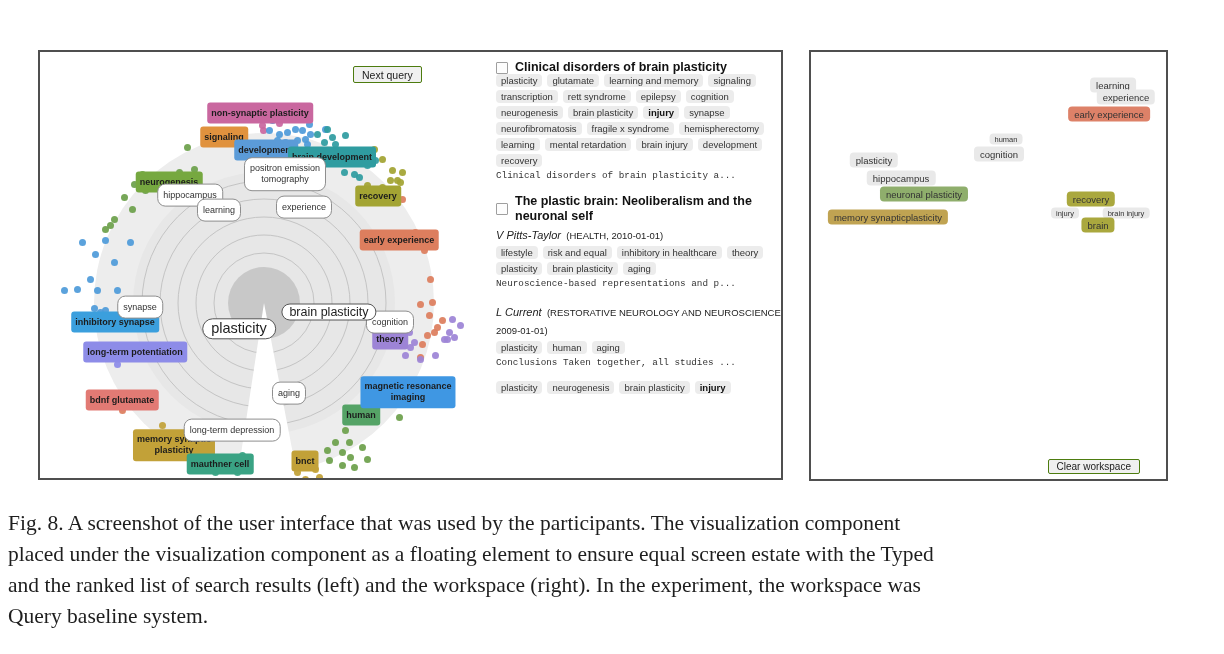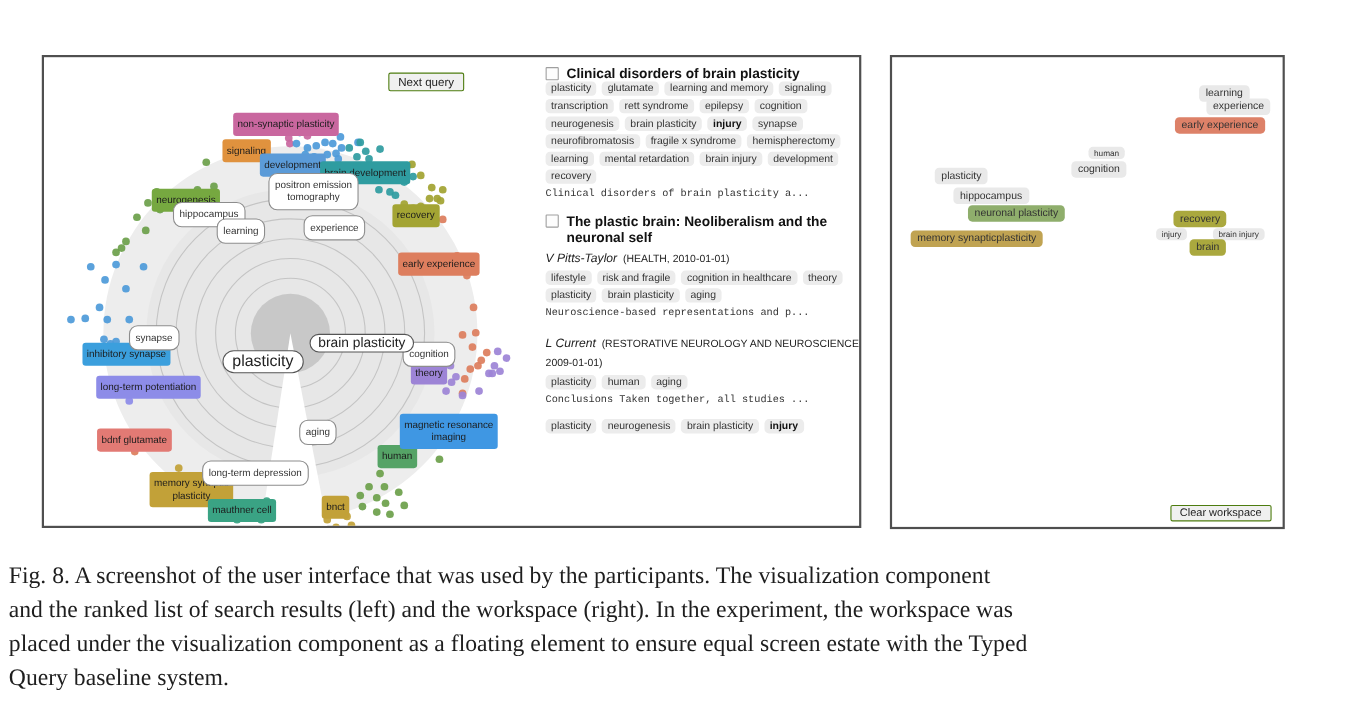--- a/index.html
+++ b/index.html
@@ -6,38 +6,38 @@
   .page{position:relative;width:1224px;height:654px;background:#fff;overflow:hidden;
         font-family:"Liberation Sans",sans-serif;}
   .panel{position:absolute;background:#fff;border:2px solid #4f4f4f;box-sizing:border-box;}
   .left-panel{left:38px;top:50px;width:745px;height:430px;overflow:hidden;}
   .right-panel{left:809px;top:50px;width:359px;height:431px;overflow:hidden;}
 
   .query-info{position:absolute;left:49px;top:10px;font-size:10.5px;line-height:14px;color:#333;}
   .btn{position:absolute;background:#f0f0f0;border:1px solid #4d7c0f;color:#222;
        font-family:"Liberation Sans",sans-serif;font-size:10.5px;padding:1px 8px;border-radius:2px;}
   .next-query{left:313px;top:14px;height:17px;}
-  .clear-ws{right:10px;bottom:5px;height:15px;font-size:10px;}
+  .clear-ws{right:26px;bottom:5px;height:15px;font-size:10px;}
 
   .viz{position:absolute;left:0;top:0;width:745px;height:430px;}
   .viz svg{position:absolute;left:0;top:0;}
   .dot{position:absolute;width:7px;height:7px;margin:-3.5px 0 0 -3.5px;border-radius:50%;opacity:.93;}
-  .viz-tag{position:absolute;transform:translate(-50%,-50%);font-size:9px;font-weight:400;
+  .viz-tag{position:absolute;transform:translate(-50%,-50%);font-size:9px;font-weight:700;
            color:#1c1c1c;padding:5px 4px;border-radius:3px;white-space:pre-line;text-align:center;
            line-height:1.2;}
   .viz-tag.outline{background:#fff;border:1px solid #8d8d8d;border-radius:8px;font-weight:400;
            color:#333;padding:5px 5px;}
   .viz-tag.center-main{background:#fff;border:1.5px solid #555;border-radius:11px;font-weight:400;
            font-size:14.5px;color:#222;padding:1px 8px;white-space:nowrap;}
   .viz-tag.center-sub{background:#fff;border:1.5px solid #555;border-radius:10px;font-weight:400;
            font-size:12.5px;color:#222;padding:0 7px;white-space:nowrap;}
 
   .results{position:absolute;left:456px;top:8px;width:289px;}
   .result{margin-bottom:13px;}
-  .r-title{display:flex;gap:7px;font-size:12.5px;font-weight:700;color:#111;line-height:1.15;}
+  .r-title{display:flex;gap:7px;font-size:12.5px;font-weight:700;color:#111;line-height:1.15;align-items:center;}
   .checkbox{flex:none;width:10px;height:10px;margin-top:1px;border:1px solid #9f9f9f;
             background:#fdfdfd;border-radius:1px;}
   .byline{margin:2px 0 3px;color:#222;}
   .author{font-style:italic;font-size:11px;}
   .venue{font-size:9.5px;}
   .rtags{display:flex;flex-wrap:wrap;gap:3px 5px;}
   .rtag{background:#ececec;border-radius:4px;padding:1px 5px;font-size:9.5px;color:#333;}
   .rtag.bold{font-weight:700;color:#111;}
   .snippet{margin-top:3px;font-family:"Liberation Mono",monospace;font-size:9.3px;color:#333;
            white-space:nowrap;overflow:hidden;}
@@ -255,22 +255,22 @@
           <div class="snippet">Clinical disorders of brain plasticity a...</div>
         </div>
         <div class="result">
           <div class="r-title">
             <span class="checkbox"></span>
             <span>The plastic brain: Neoliberalism and the neuronal self</span>
           </div>
           <div class="byline"><span class="author">V Pitts-Taylor</span><span class="venue">&nbsp; (HEALTH, 2010-01-01)</span></div>
           <div class="rtags">
             <span class="rtag">lifestyle</span>
-            <span class="rtag">risk and fragile</span>
-            <span class="rtag">cognition in healthcare</span>
+            <span class="rtag">risk and equal</span>
+            <span class="rtag">inhibitory in healthcare</span>
             <span class="rtag">theory</span>
             <span class="rtag">plasticity</span>
             <span class="rtag">brain plasticity</span>
             <span class="rtag">aging</span>
           </div>
           <div class="snippet">Neuroscience-based representations and p...</div>
         </div>
         <div class="result">
           <div class="byline"><span class="author">L Current</span><span class="venue">&nbsp; (RESTORATIVE NEUROLOGY AND NEUROSCIENCE, 2009-01-01)</span></div>
           <div class="rtags">
@@ -305,18 +305,18 @@
         <div class="ws-tag" style="background: rgb(170, 168, 62); left: 280px; top: 147px;">recovery</div>
         <div class="ws-tag small" style="left: 254px; top: 161px;">injury</div>
         <div class="ws-tag small" style="left: 315px; top: 161px;">brain injury</div>
         <div class="ws-tag" style="background: rgb(170, 168, 62); left: 287px; top: 173px;">brain</div>
       </div>
     <button class="btn clear-ws">Clear workspace</button>
   </div>
 
   <div class="caption">
     <div>Fig. 8.  A screenshot of the user interface that was used by the participants. The visualization component</div>
+    <div>placed under the visualization component as a floating element to ensure equal screen estate with the Typed</div>
     <div>and the ranked list of search results (left) and the workspace (right). In the experiment, the workspace was</div>
-    <div>placed under the visualization component as a floating element to ensure equal screen estate with the Typed</div>
     <div>Query baseline system.</div>
   </div>
 
 </div>
 
 </body></html>

